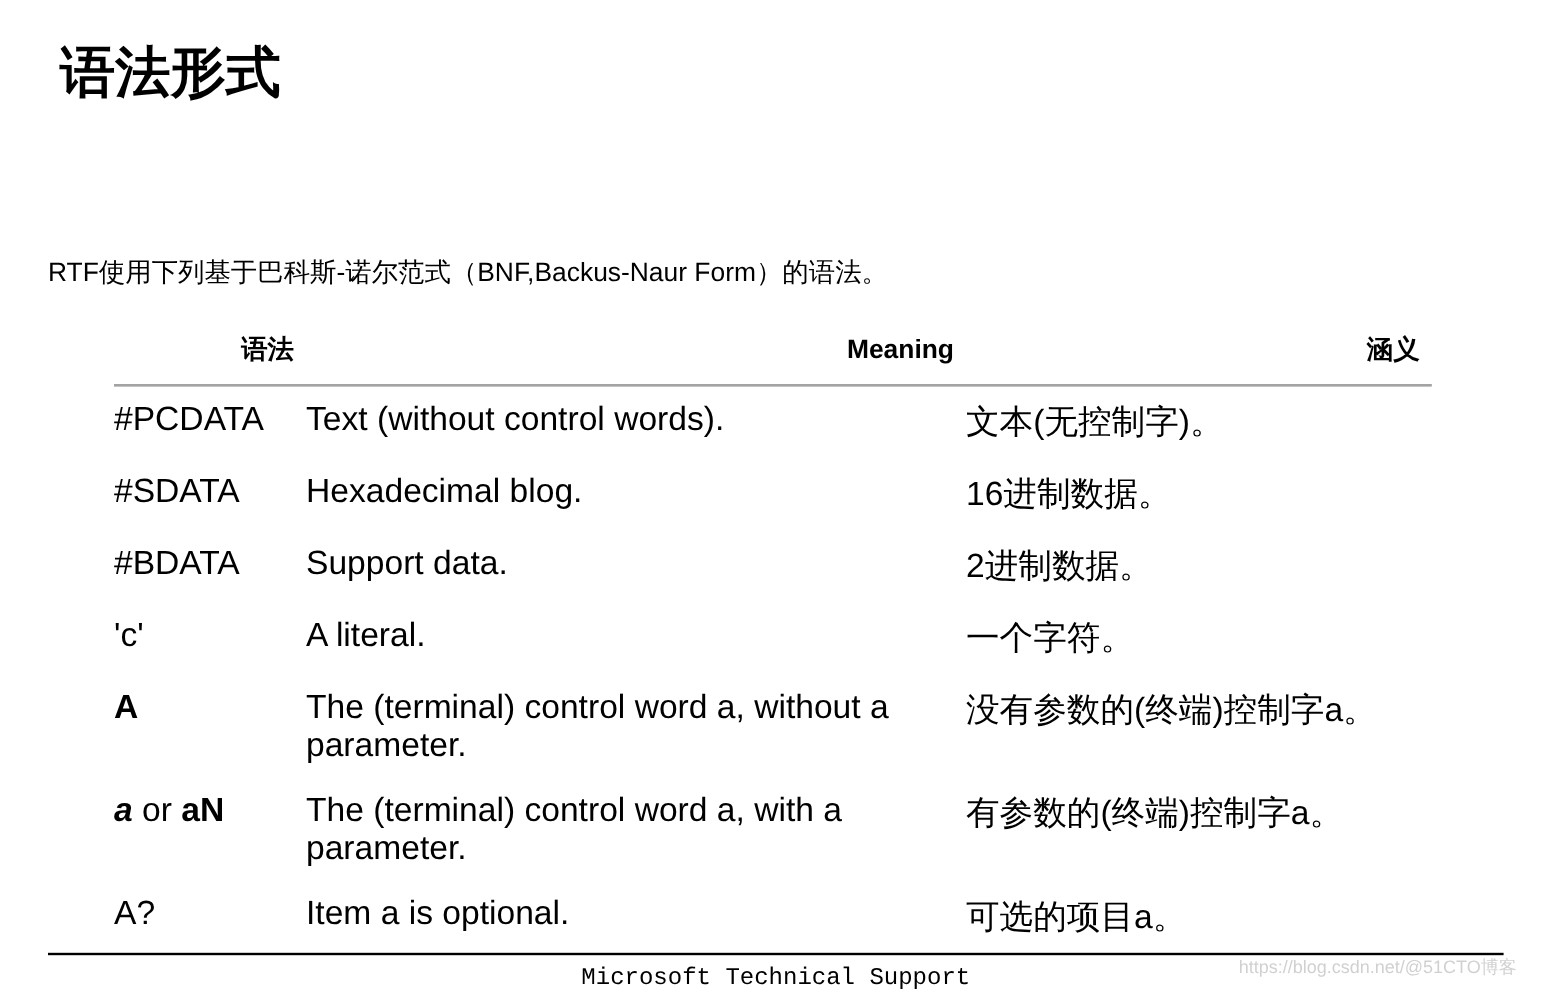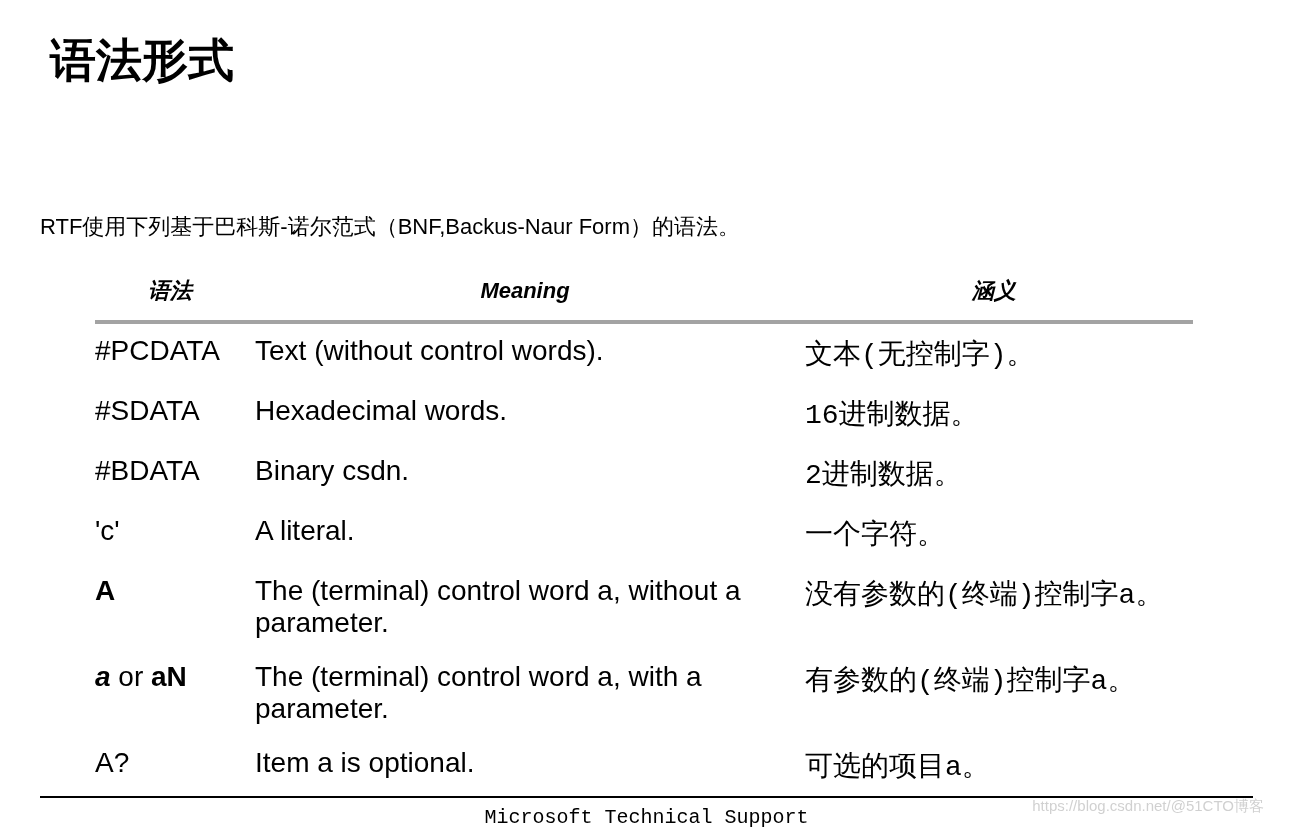--- a/index.html
+++ b/index.html
@@ -31,38 +31,37 @@
     }
     .table-wrap {
       margin-left: 55px;
       margin-right: 60px;
     }
     table {
       border-collapse: collapse;
       width: 100%;
     }
     th {
-      text-align: center;
+      text-align: right;
       font-size: 22px;
       font-weight: bold;
       padding: 10px 10px 14px 0;
-      border-bottom: 4px solid #a3a3a3;
+      border-bottom: 2px solid #a3a3a3;
       font-family: Arial, "SimSun", "宋体", sans-serif;
-      font-style: italic;
     }
     td {
       text-align: left;
       font-size: 28px;
       padding: 11px 10px 11px 0;
       vertical-align: top;
       font-family: Arial, "SimSun", "宋体", sans-serif;
     }
     td.syntax { width: 160px; white-space: nowrap; }
     td.meaning { width: 550px; }
-    td.cn { font-family: Liberation Mono, monospace; }
+    td.cn { font-family: Liberation Sans, sans-serif; }
     .bold { font-weight: bold; }
     .italicbold { font-style: italic; font-weight: bold; }
     .footer-line {
       border-top: 2px solid #000;
       margin-top: auto;
       margin-left: 0;
       margin-right: 0;
     }
     .footer {
       text-align: center;
@@ -96,26 +95,26 @@
         </tr>
       </thead>
       <tbody>
         <tr>
           <td class="syntax">#PCDATA</td>
           <td class="meaning">Text (without control words).</td>
           <td class="cn">文本(无控制字)。</td>
         </tr>
         <tr>
           <td class="syntax">#SDATA</td>
-          <td class="meaning">Hexadecimal words.</td>
+          <td class="meaning">Hexadecimal blog.</td>
           <td class="cn">16进制数据。</td>
         </tr>
         <tr>
           <td class="syntax">#BDATA</td>
-          <td class="meaning">Binary csdn.</td>
+          <td class="meaning">Support data.</td>
           <td class="cn">2进制数据。</td>
         </tr>
         <tr>
           <td class="syntax">'c'</td>
           <td class="meaning">A literal.</td>
           <td class="cn">一个字符。</td>
         </tr>
         <tr>
           <td class="syntax"><span class="bold">A</span></td>
           <td class="meaning">The (terminal) control word a, without a parameter.</td>

